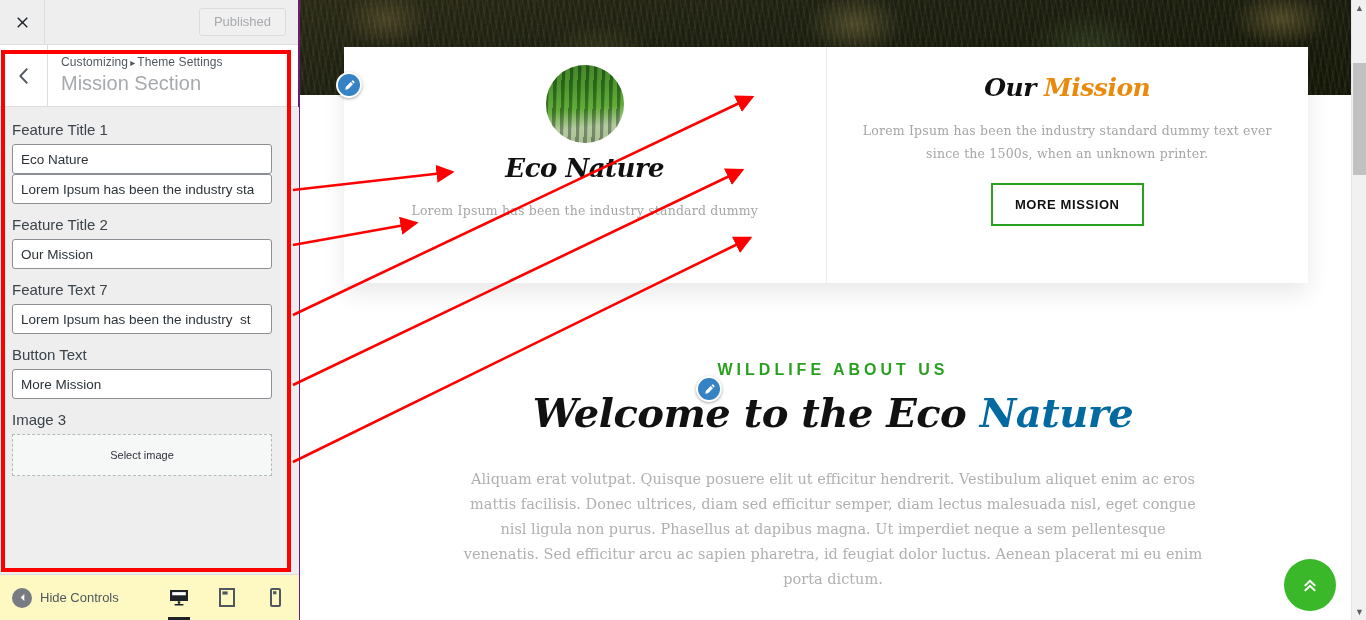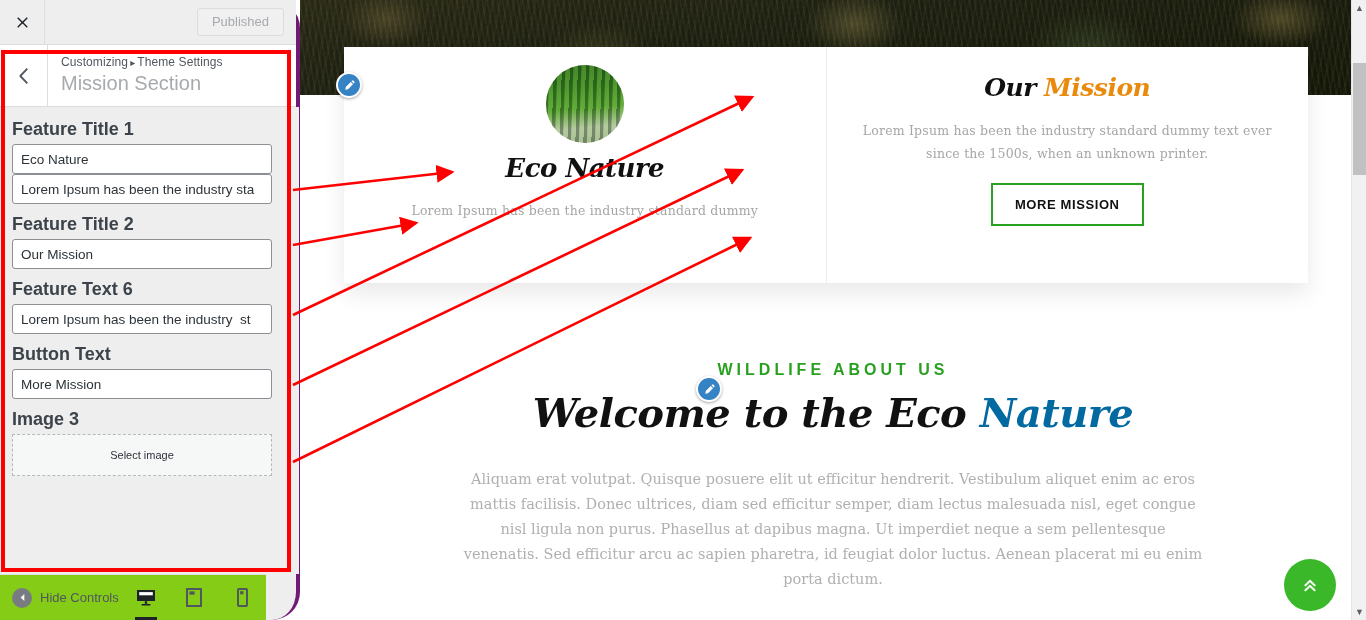--- a/index.html
+++ b/index.html
@@ -9,23 +9,22 @@
     font-family: "Liberation Sans", sans-serif;
     background: #ffffff;
   }
   #root { position: relative; width: 1366px; height: 620px; overflow: hidden; }
 
   
   #sidebar {
     position: absolute; left: 0; top: 0;
     width: 300px; height: 620px;
     background: #eeeeee;
-    border-right: 4px solid #701a75;
+    border-right: 2px solid #701a75;
     z-index: 20;
-    border-radius: 28px;
   }
   #cust-topbar {
     position: relative; height: 45px;
     background: #eeeeee;
     border-bottom: 1px solid #dddddd;
     display: flex; align-items: center;
   }
   #close-btn {
     width: 45px; height: 44px;
     display: flex; align-items: center; justify-content: center;
@@ -77,22 +76,22 @@
   #controls-area {
     position: absolute; left: 0; top: 107px;
     width: 299px; height: 467px;
     background: #eeeeee;
     padding: 12px 12px 0 12px;
     overflow: hidden;
   }
   .ctrl { margin-bottom: 0; }
   .ctrl-label {
     display: block;
-    font-size: 18px;
-    font-weight: bold;
+    font-size: 15px;
+    font-weight: normal;
     color: #3c434a;
     margin: 12px 0 6px 0;
     line-height: 17px;
   }
   .ctrl-label.first { margin-top: 2px; }
   .text-input {
     width: 260px; height: 30px;
     padding: 4px 8px;
     font-size: 13.5px;
     color: #2c3338;
@@ -107,22 +106,22 @@
     border: 1px dashed #b4b9be;
     background: #f6f7f7;
     display: flex; align-items: center; justify-content: center;
     font-size: 11px; color: #2c3338;
     cursor: pointer;
     margin-top: 4px;
   }
 
   #sidebar-footer {
     position: absolute; left: 0; bottom: 0;
-    width: 266px; height: 46px;
-    background: #84cc16;
+    width: 299px; height: 46px;
+    background: #fef9c3;
     border-top: 1px solid #dddddd;
     display: flex; align-items: center;
   }
   #hide-controls {
     display: flex; align-items: center; gap: 8px;
     padding-left: 12px; cursor: pointer;
   }
   #hide-controls .lbl { font-size: 13px; color: #50575e; }
   .circ-arrow {
     width: 20px; height: 20px; border-radius: 50%;
@@ -437,21 +436,21 @@
       <div class="ctrl">
         <input class="text-input" type="text" value="Lorem Ipsum has been the industry sta" style="">
       </div>
 
       <div class="ctrl">
         <label class="ctrl-label">Feature Title 2</label>
         <input class="text-input" type="text" value="Our Mission" style="">
       </div>
 
       <div class="ctrl">
-        <label class="ctrl-label">Feature Text 6</label>
+        <label class="ctrl-label">Feature Text 7</label>
         <input class="text-input" type="text" value="Lorem Ipsum has been the industry  st" style="">
       </div>
 
       <div class="ctrl">
         <label class="ctrl-label">Button Text</label>
         <input class="text-input" type="text" value="More Mission" style="">
       </div>
 
       <div class="ctrl">
         <label class="ctrl-label">Image 3</label>

